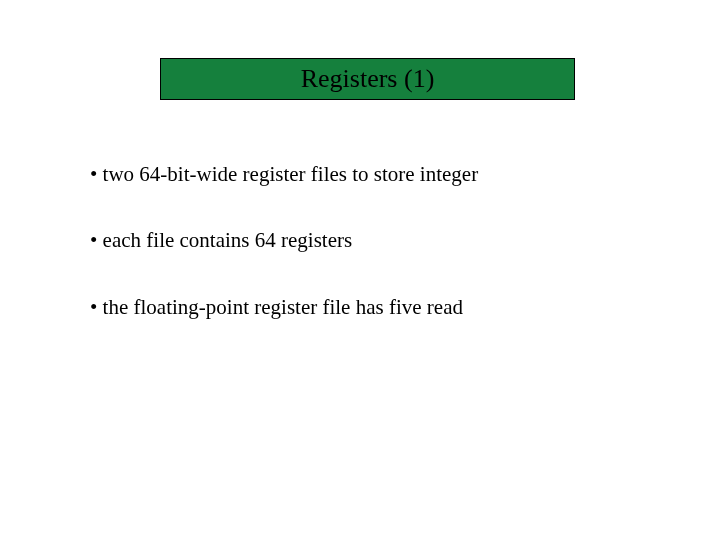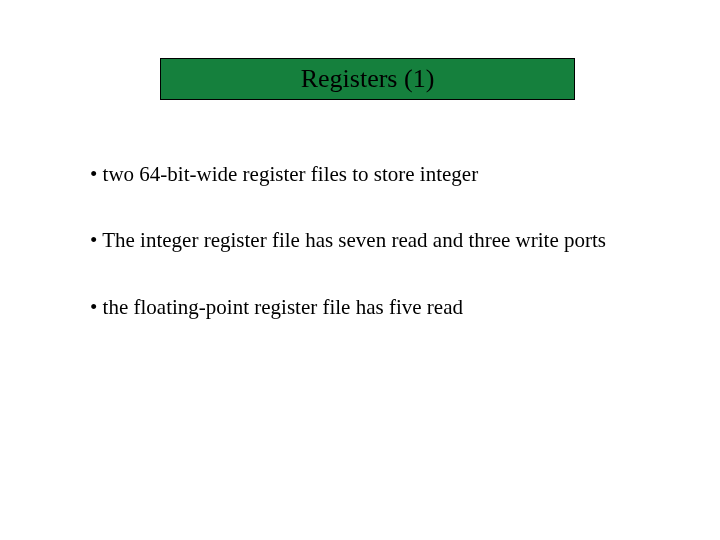--- a/index.html
+++ b/index.html
@@ -52,18 +52,18 @@
 
 <div class="title-box">
   <span class="title-text">Registers (1)</span>
 </div>
 
 <div class="content">
   <div class="bullet-item">
     <div>• two 64-bit-wide register files to store integer</div>
   </div>
   <div class="bullet-item">
-    <div>• The integer register file has seven read and three write ports</div>
+    <div>• each file contains 64 registers</div>
   </div>
   <div class="bullet-item">
     <div>• the floating-point register file has five read</div>
   </div>
 </div>
 
 </body></html>

